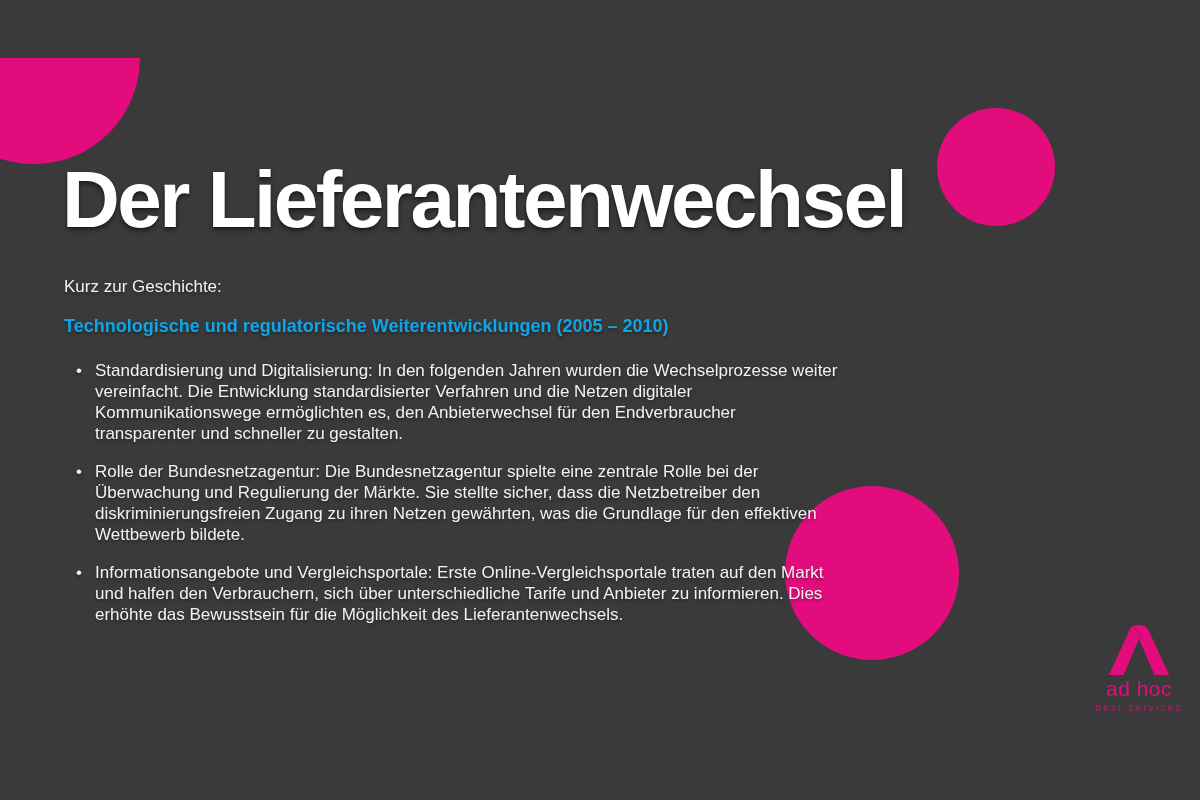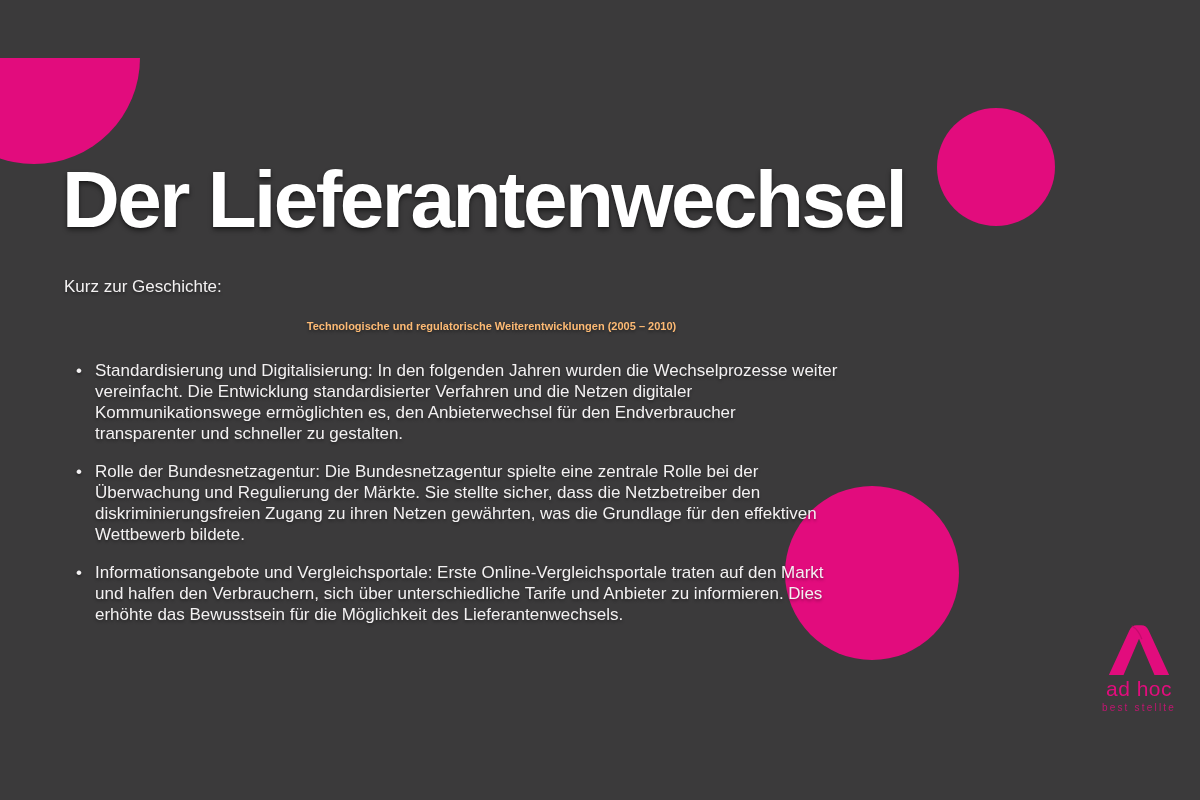--- a/index.html
+++ b/index.html
@@ -64,23 +64,22 @@
     z-index: 2;
     color: var(--text);
     font-size: 17px;
     line-height: 21px;
     text-shadow: 0 2px 3px rgba(0,0,0,0.35);
   }
   .intro { margin: 0 0 19px 0; }
   .heading {
     margin: 0 0 23px 0;
     font-weight: 700;
-    font-size: 11px;
-    color: #fdba74;
-    text-align: center;
+    font-size: 18px;
+    color: #0ea5e9;
   }
   .bullets { margin: 0; padding: 0; list-style: none; }
   .bullet {
     position: relative;
     padding-left: 31px;
     margin-bottom: 17px;
   }
   .marker { position: absolute; left: 12px; top: 0; }
   .bullet-text { white-space: pre-line; }
 
@@ -148,16 +147,16 @@
       </li>
     </ul>
   </div>
 
   <div class="logo">
     <svg class="logo-mark" viewBox="0 0 80 66" aria-hidden="true">
       <path class="fill" d="M1 66 L27.5 8.5 Q30.5 1.5 37 1.5 L43 1.5 Q49.5 1.5 52.5 8.5 L79 66 L60 66 L40 19 L20 66 Z"></path>
       <path class="seam" d="M31 2.5 Q39 7 43.5 19"></path>
     </svg>
     <div class="logo-name">ad hoc</div>
-    <div class="logo-tagline">best stellte</div>
+    <div class="logo-tagline">best services</div>
   </div>
 
 </div>
 
 </body></html>

